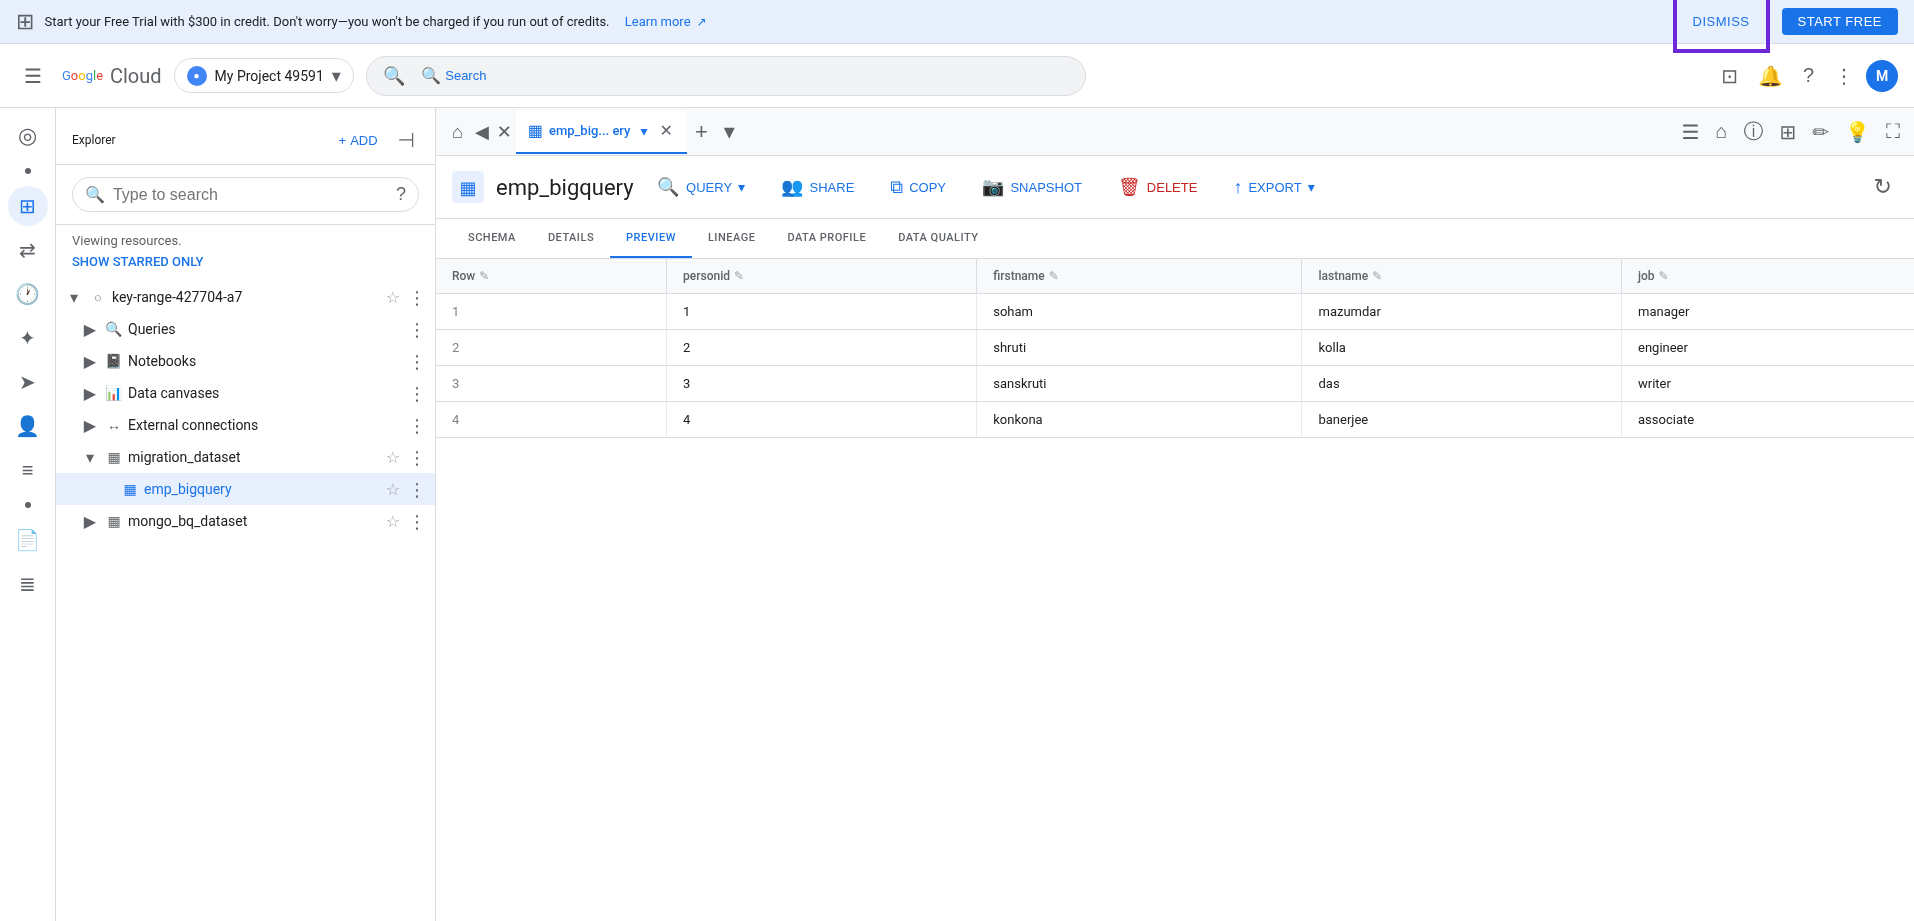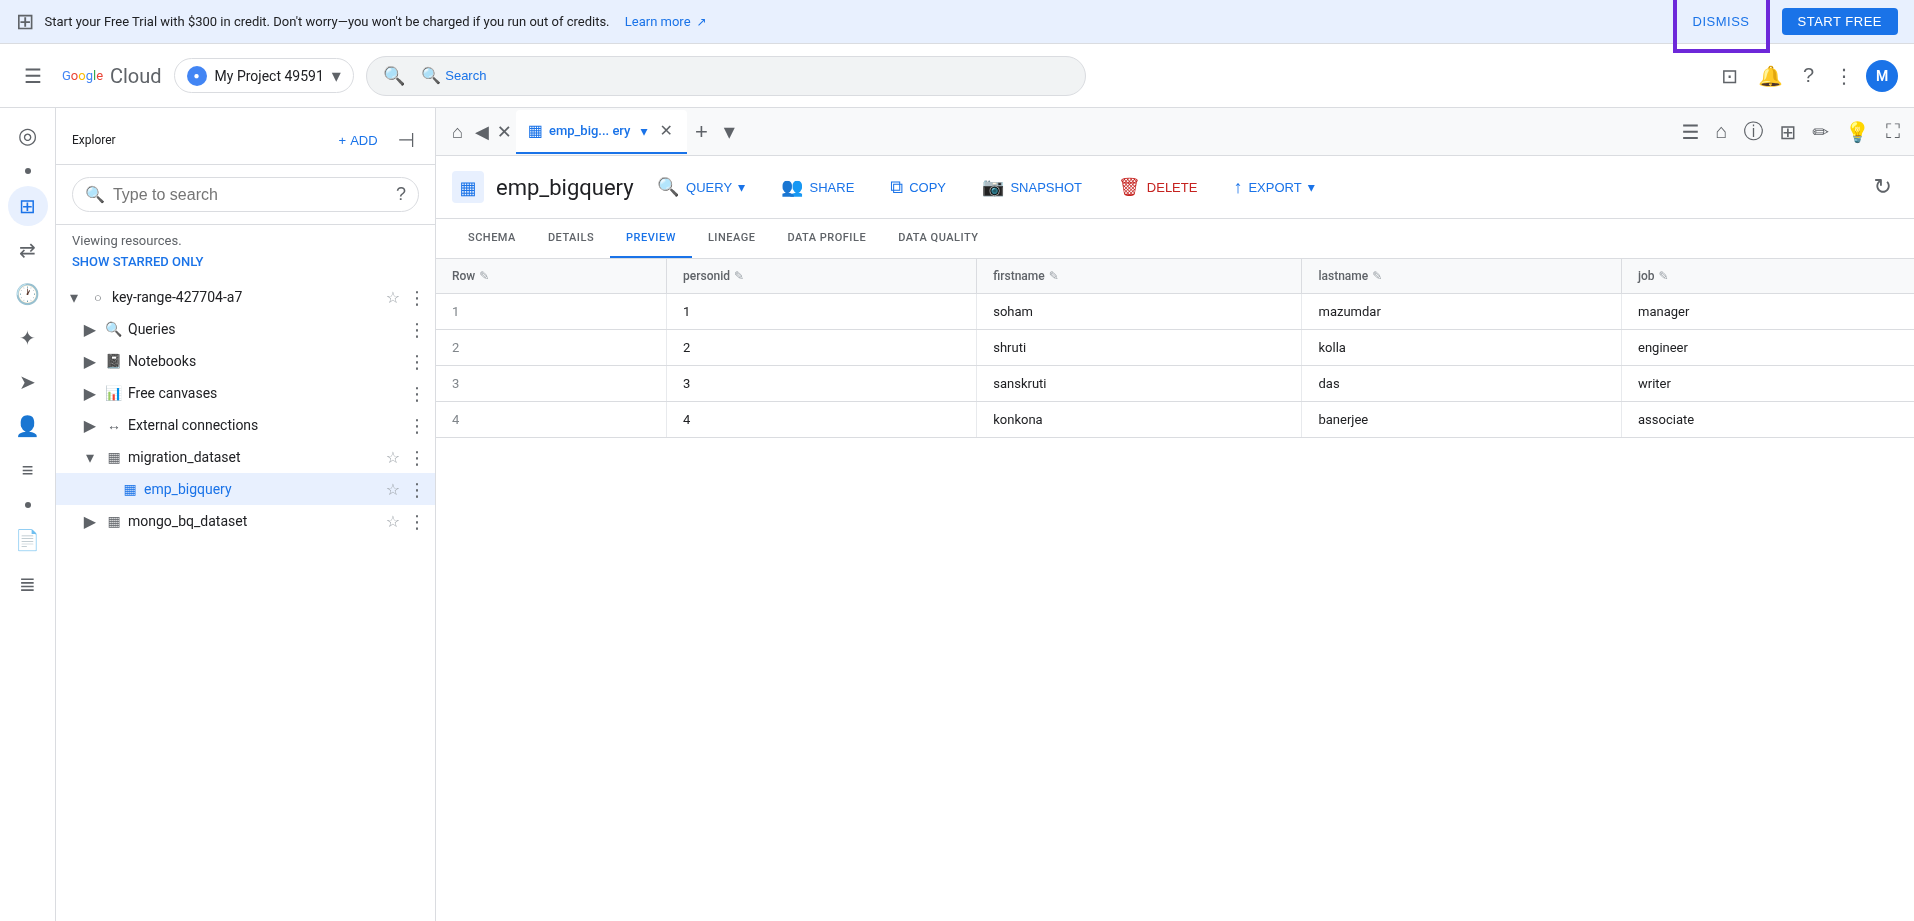--- a/index.html
+++ b/index.html
@@ -612,21 +612,21 @@
       <div class="tree-item tree-indent-1">
         <span class="tree-expand">▶</span>
         <span class="tree-icon" style="color:#5f6368;font-size:14px;">📓</span>
         <span class="tree-label">Notebooks</span>
         <span class="tree-more">⋮</span>
       </div>
 
       <div class="tree-item tree-indent-1">
         <span class="tree-expand">▶</span>
         <span class="tree-icon" style="color:#5f6368;font-size:14px;">📊</span>
-        <span class="tree-label">Free canvases</span>
+        <span class="tree-label">Data canvases</span>
         <span class="tree-more">⋮</span>
       </div>
 
       <div class="tree-item tree-indent-1">
         <span class="tree-expand">▶</span>
         <span class="tree-icon" style="color:#5f6368;font-size:14px;">↔</span>
         <span class="tree-label">External connections</span>
         <span class="tree-more">⋮</span>
       </div>
 

